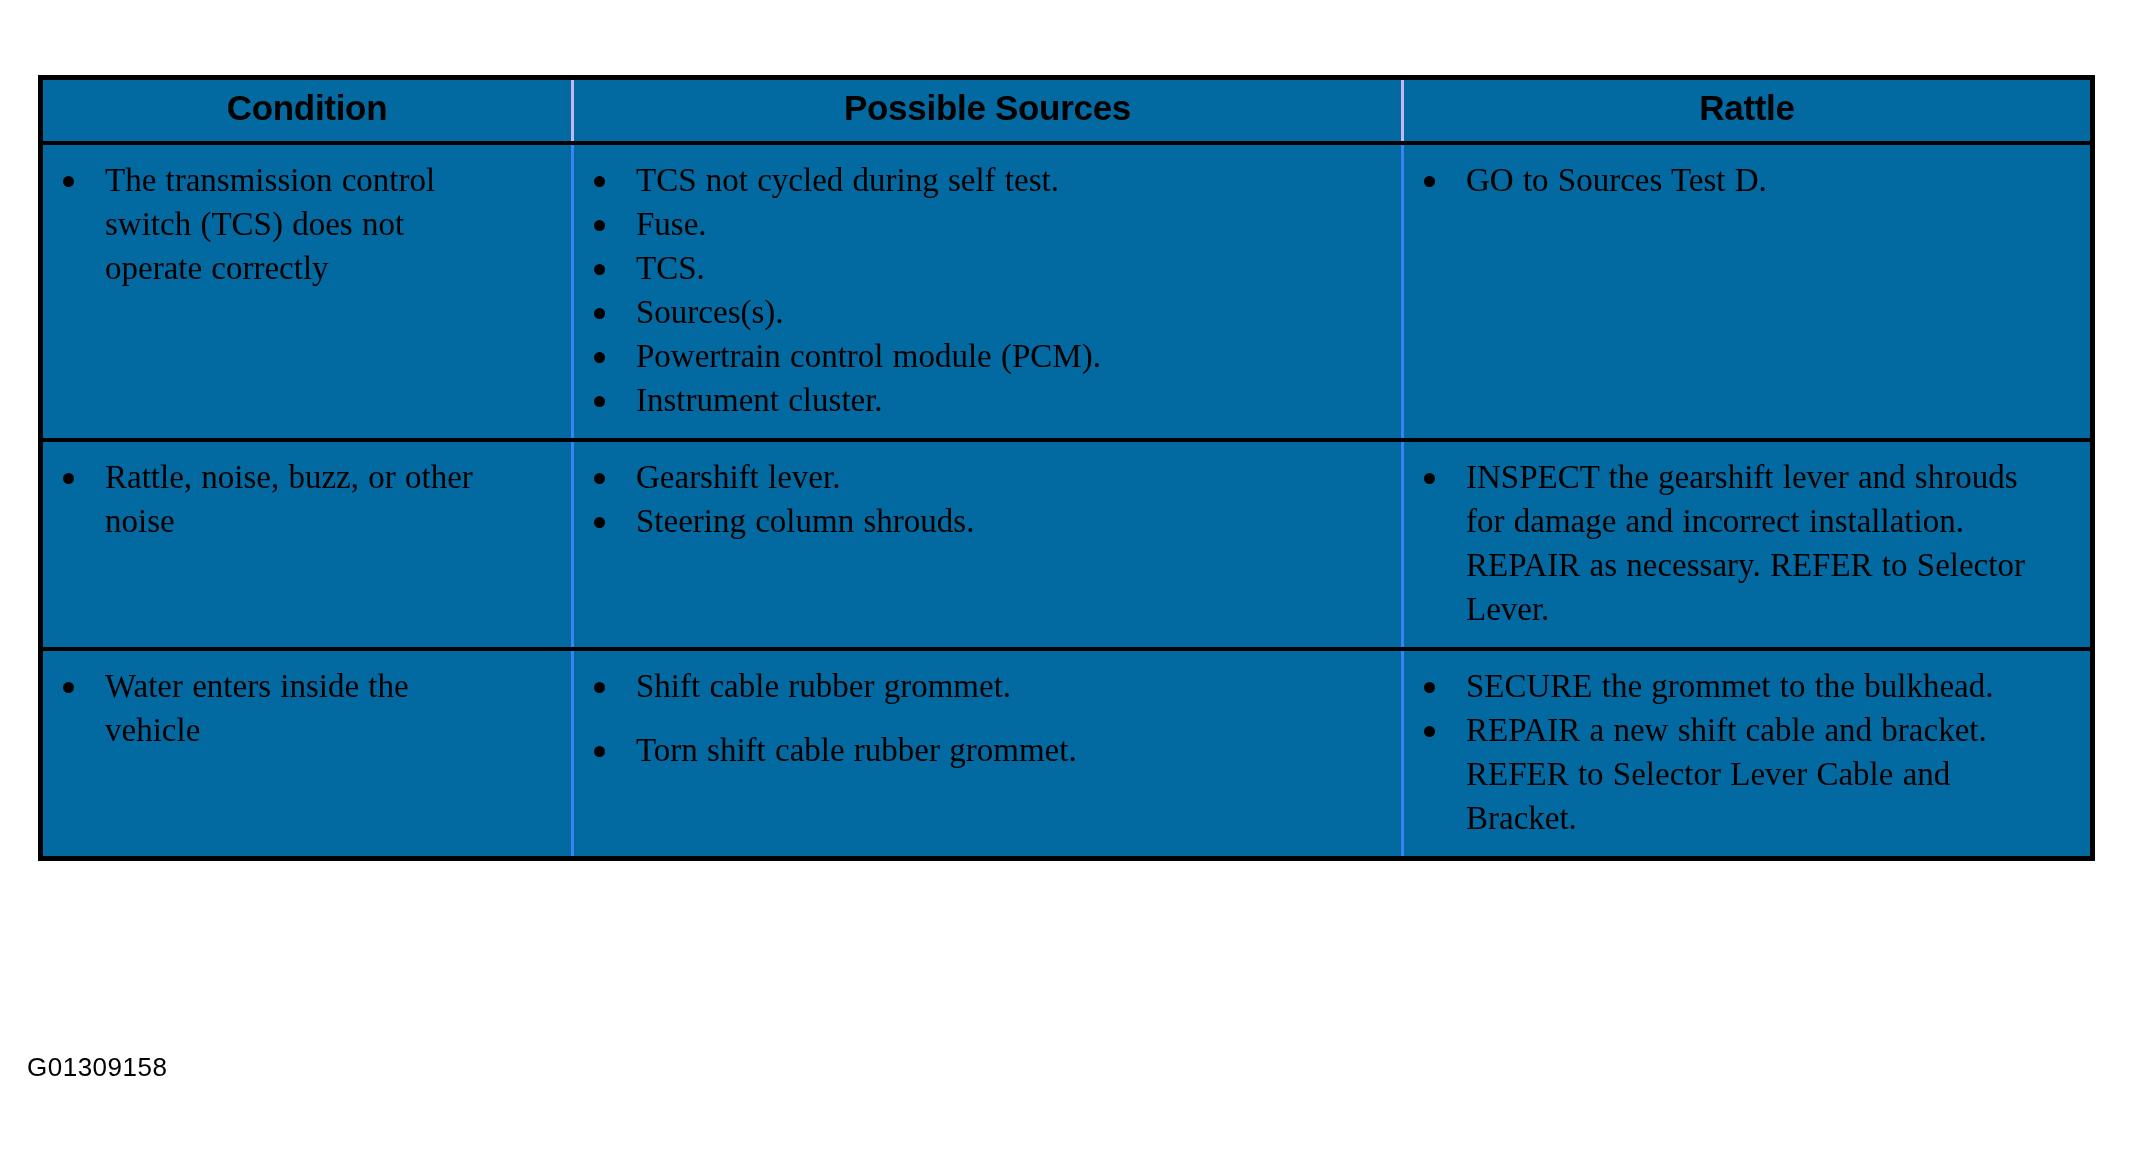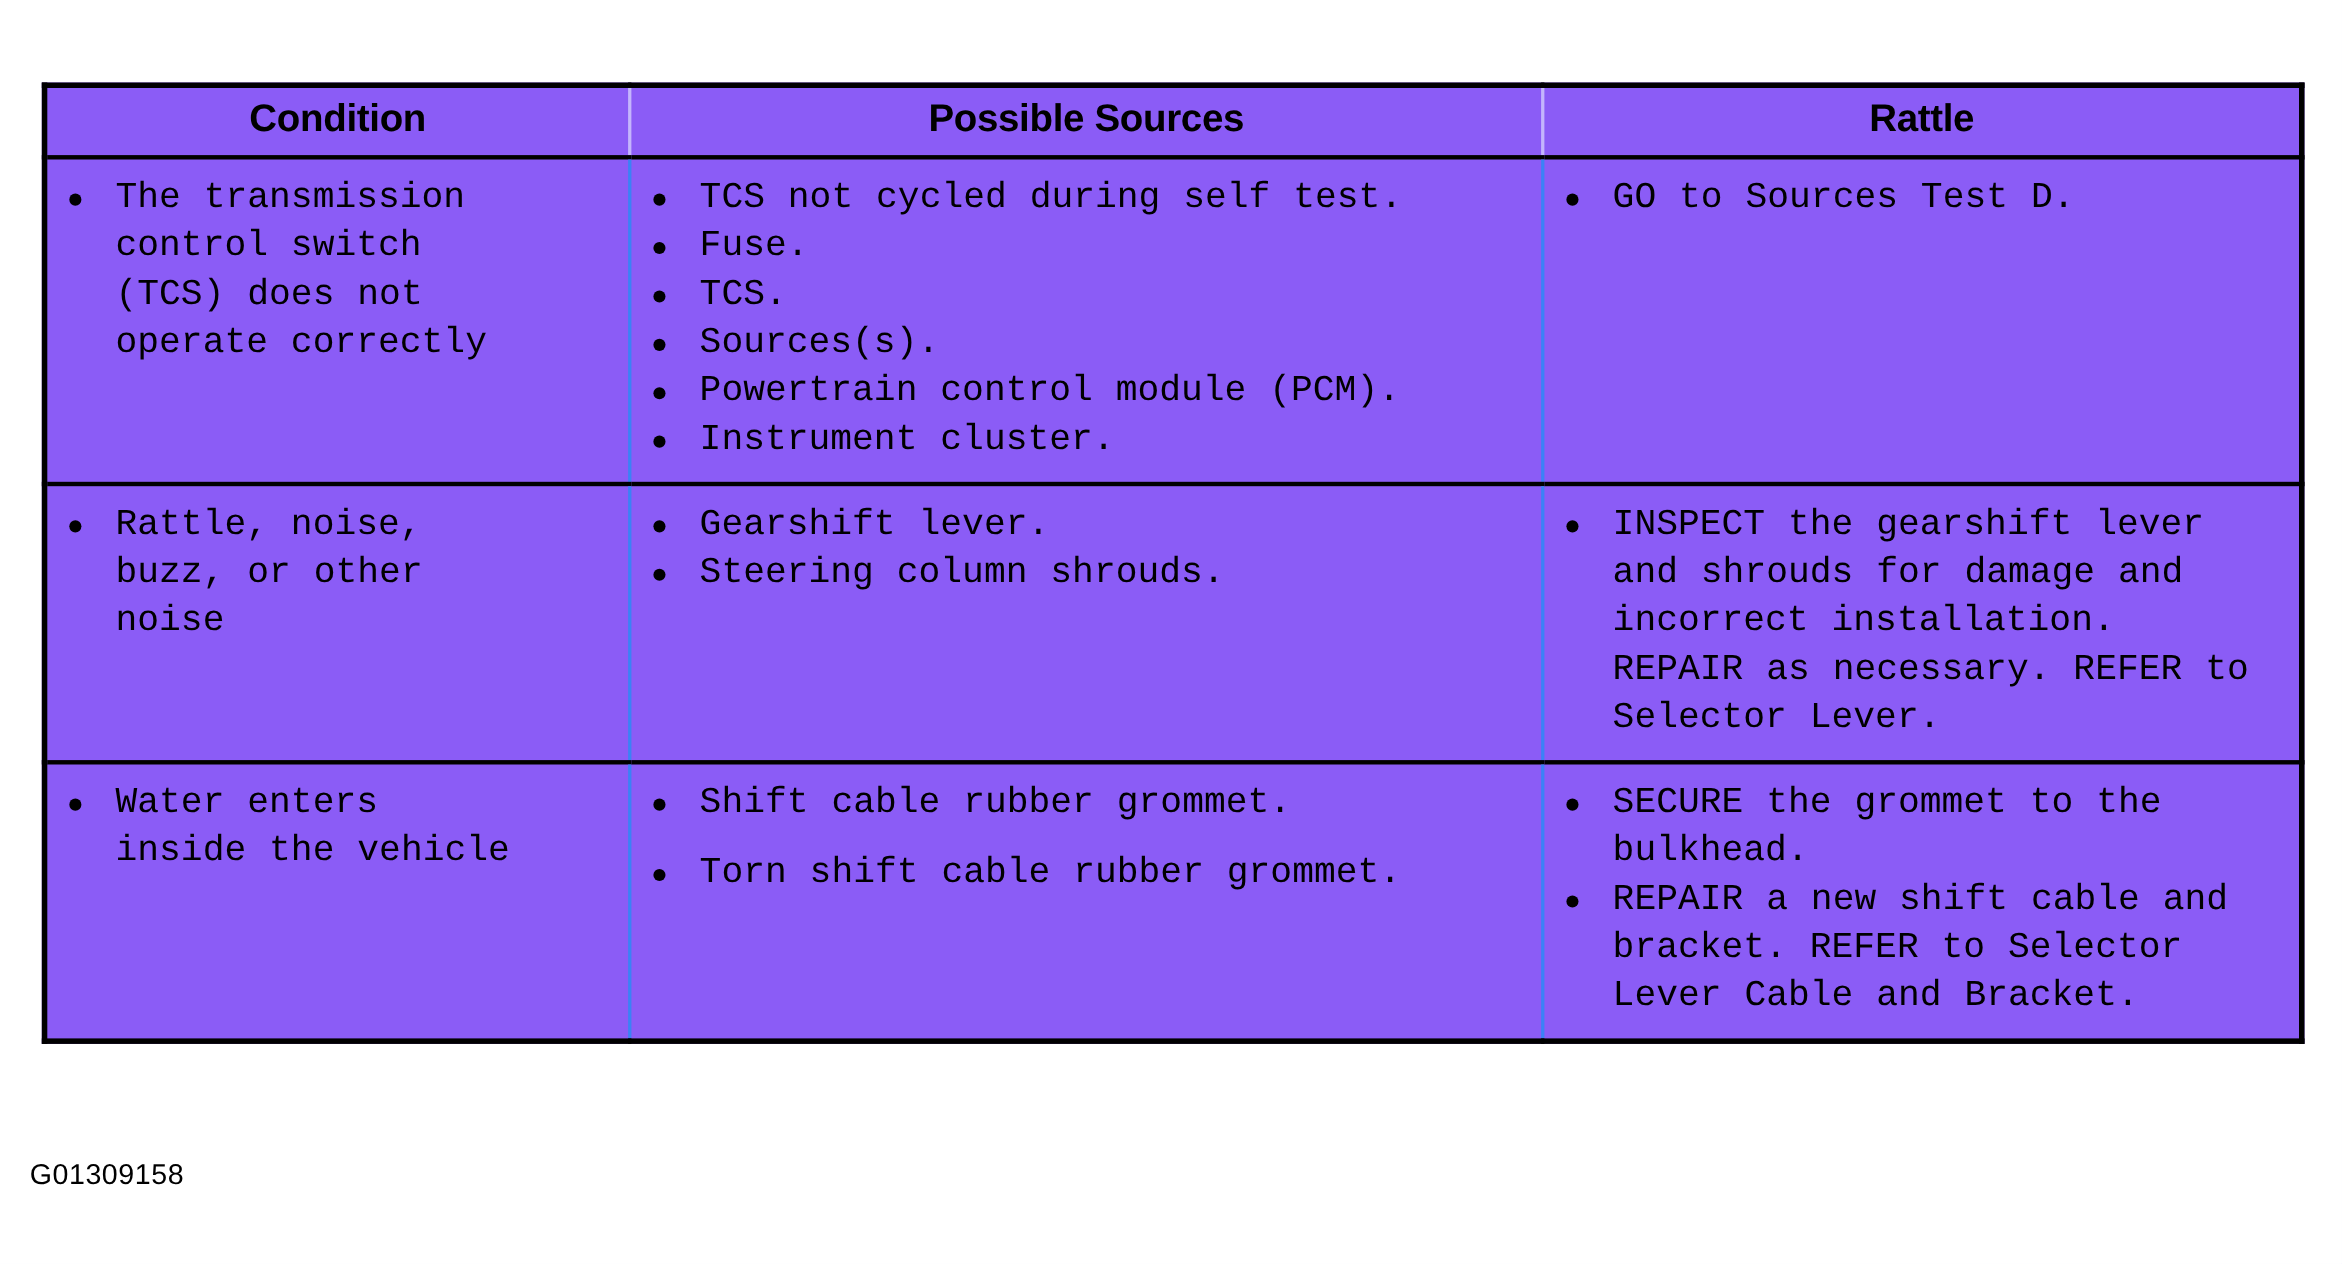--- a/index.html
+++ b/index.html
@@ -26,41 +26,40 @@
   }
 
   
   .symptom-table {
     position: absolute;
     left: 38px;
     top: 75px;
     width: 2052px;
     border-collapse: collapse;
     table-layout: fixed;
-    background: #8b5cf6;
+    background: #0369a1;
   }
 
   .symptom-table col.c-condition { width: 532px; }
   .symptom-table col.c-sources   { width: 830px; }
   .symptom-table col.c-action    { width: 690px; }
 
   
   .symptom-table {
     border-left: 5px solid #000;
     border-right: 5px solid #000;
     border-top: 5px solid #000;
     border-bottom: 5px solid #000;
   }
 
   .symptom-table th,
   .symptom-table td {
     vertical-align: top;
     padding: 0;
     border: 0;
-    font-family: Liberation Mono, monospace;
   }
 
   
   .hdr-row th {
     border-bottom: 4px solid #000;
     font-family: "Liberation Sans", "DejaVu Sans", sans-serif;
     font-weight: bold;
     font-size: 35px;
     text-align: center;
     letter-spacing: -0.3px;

